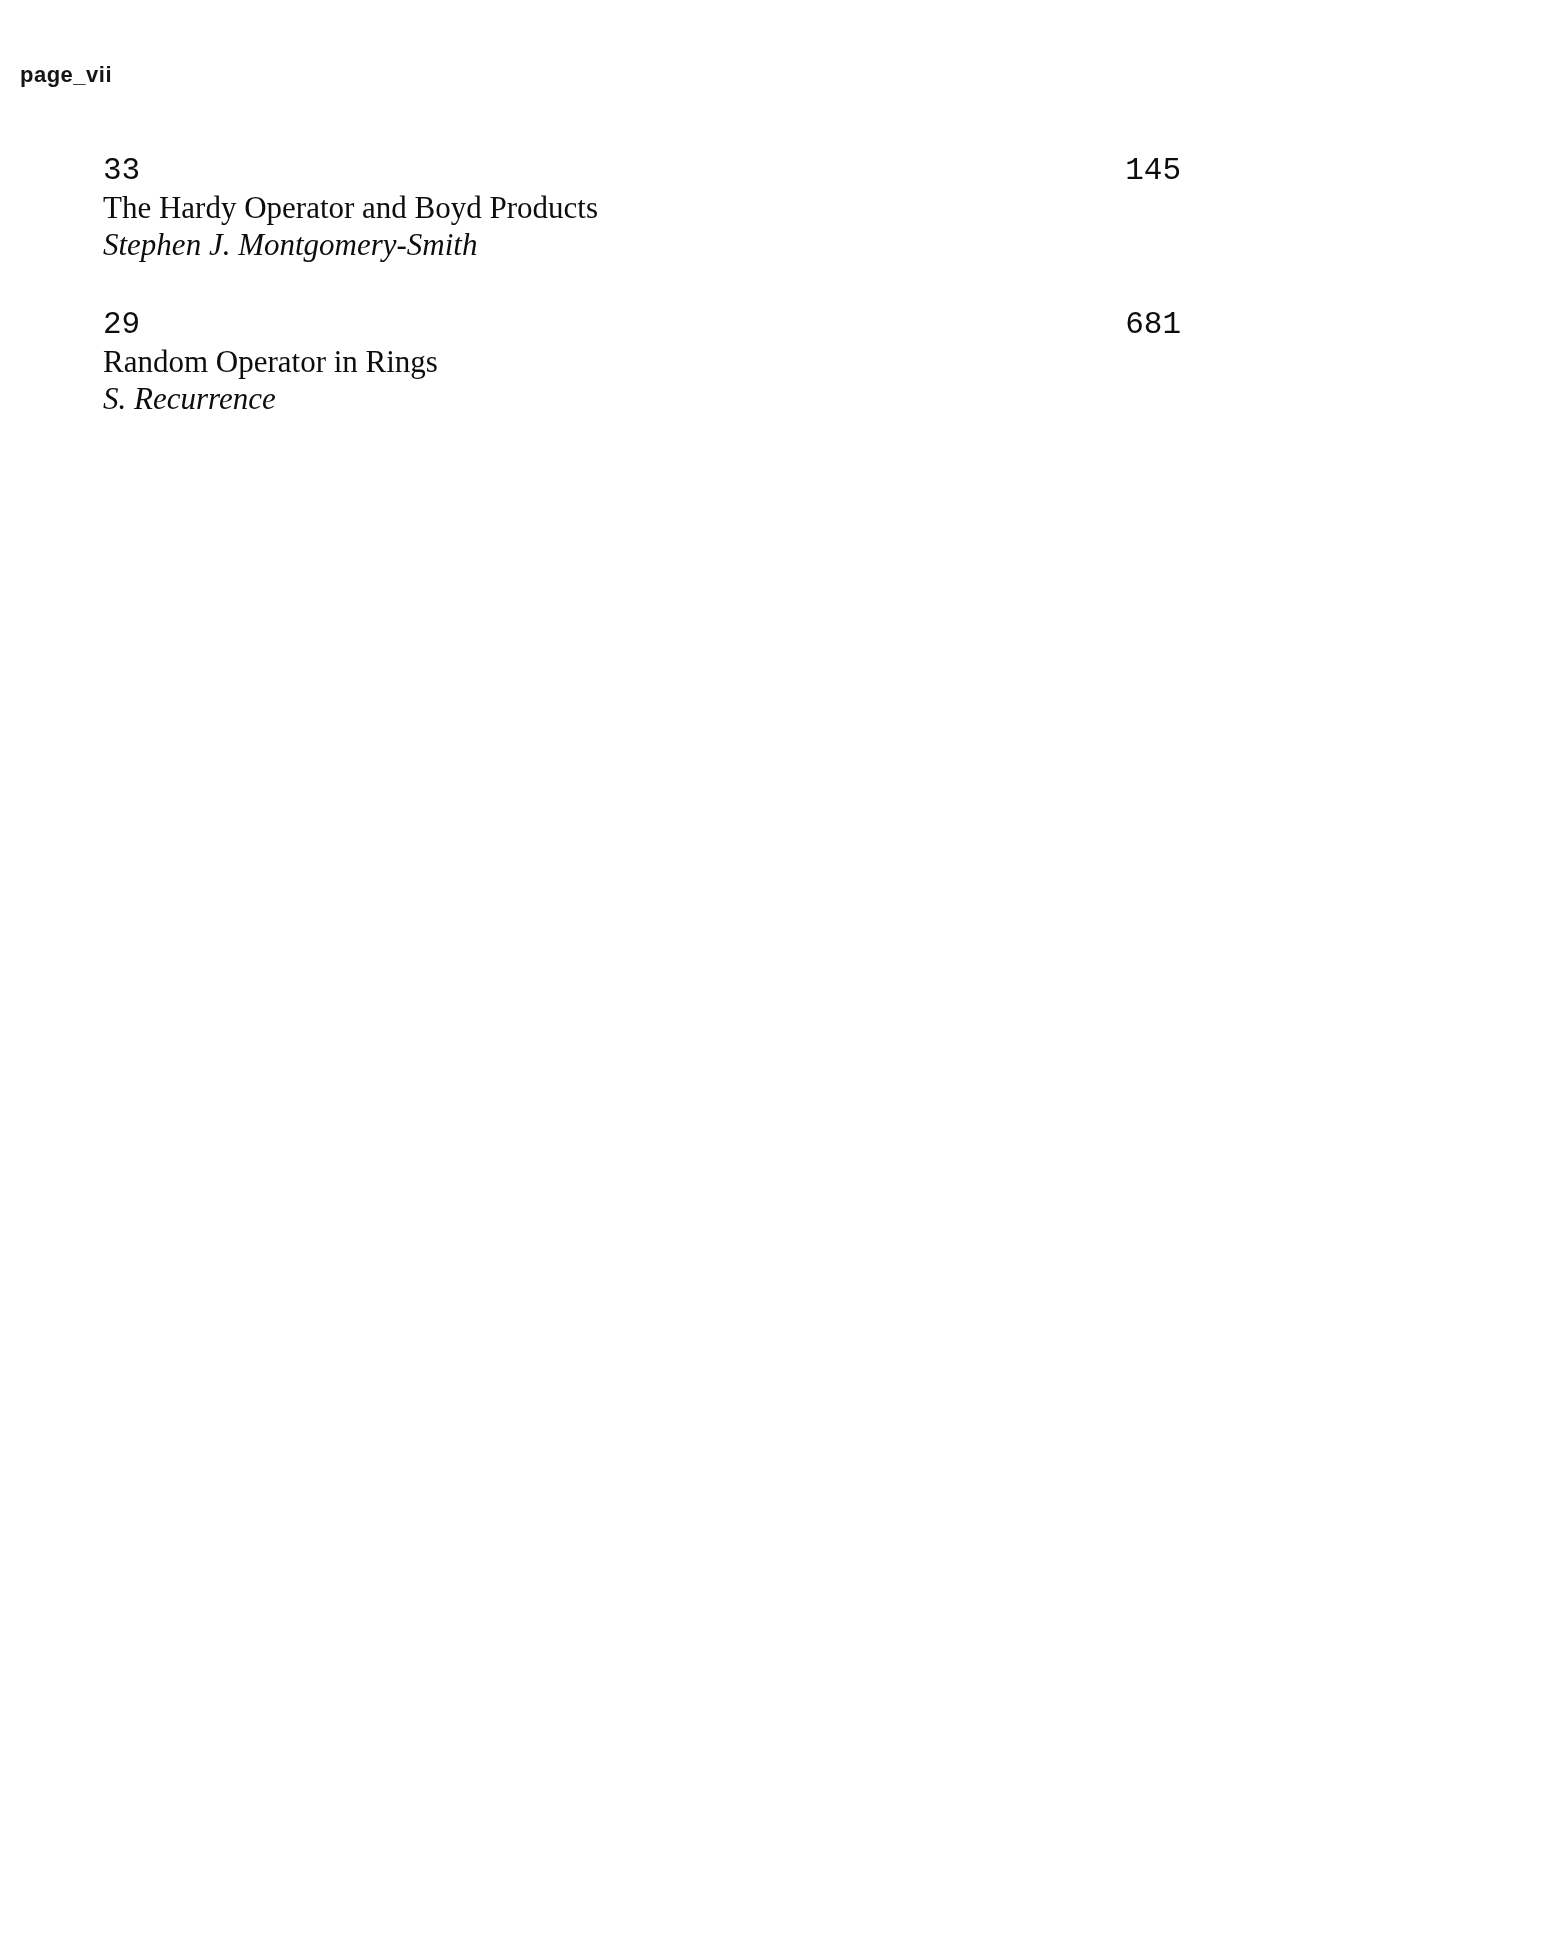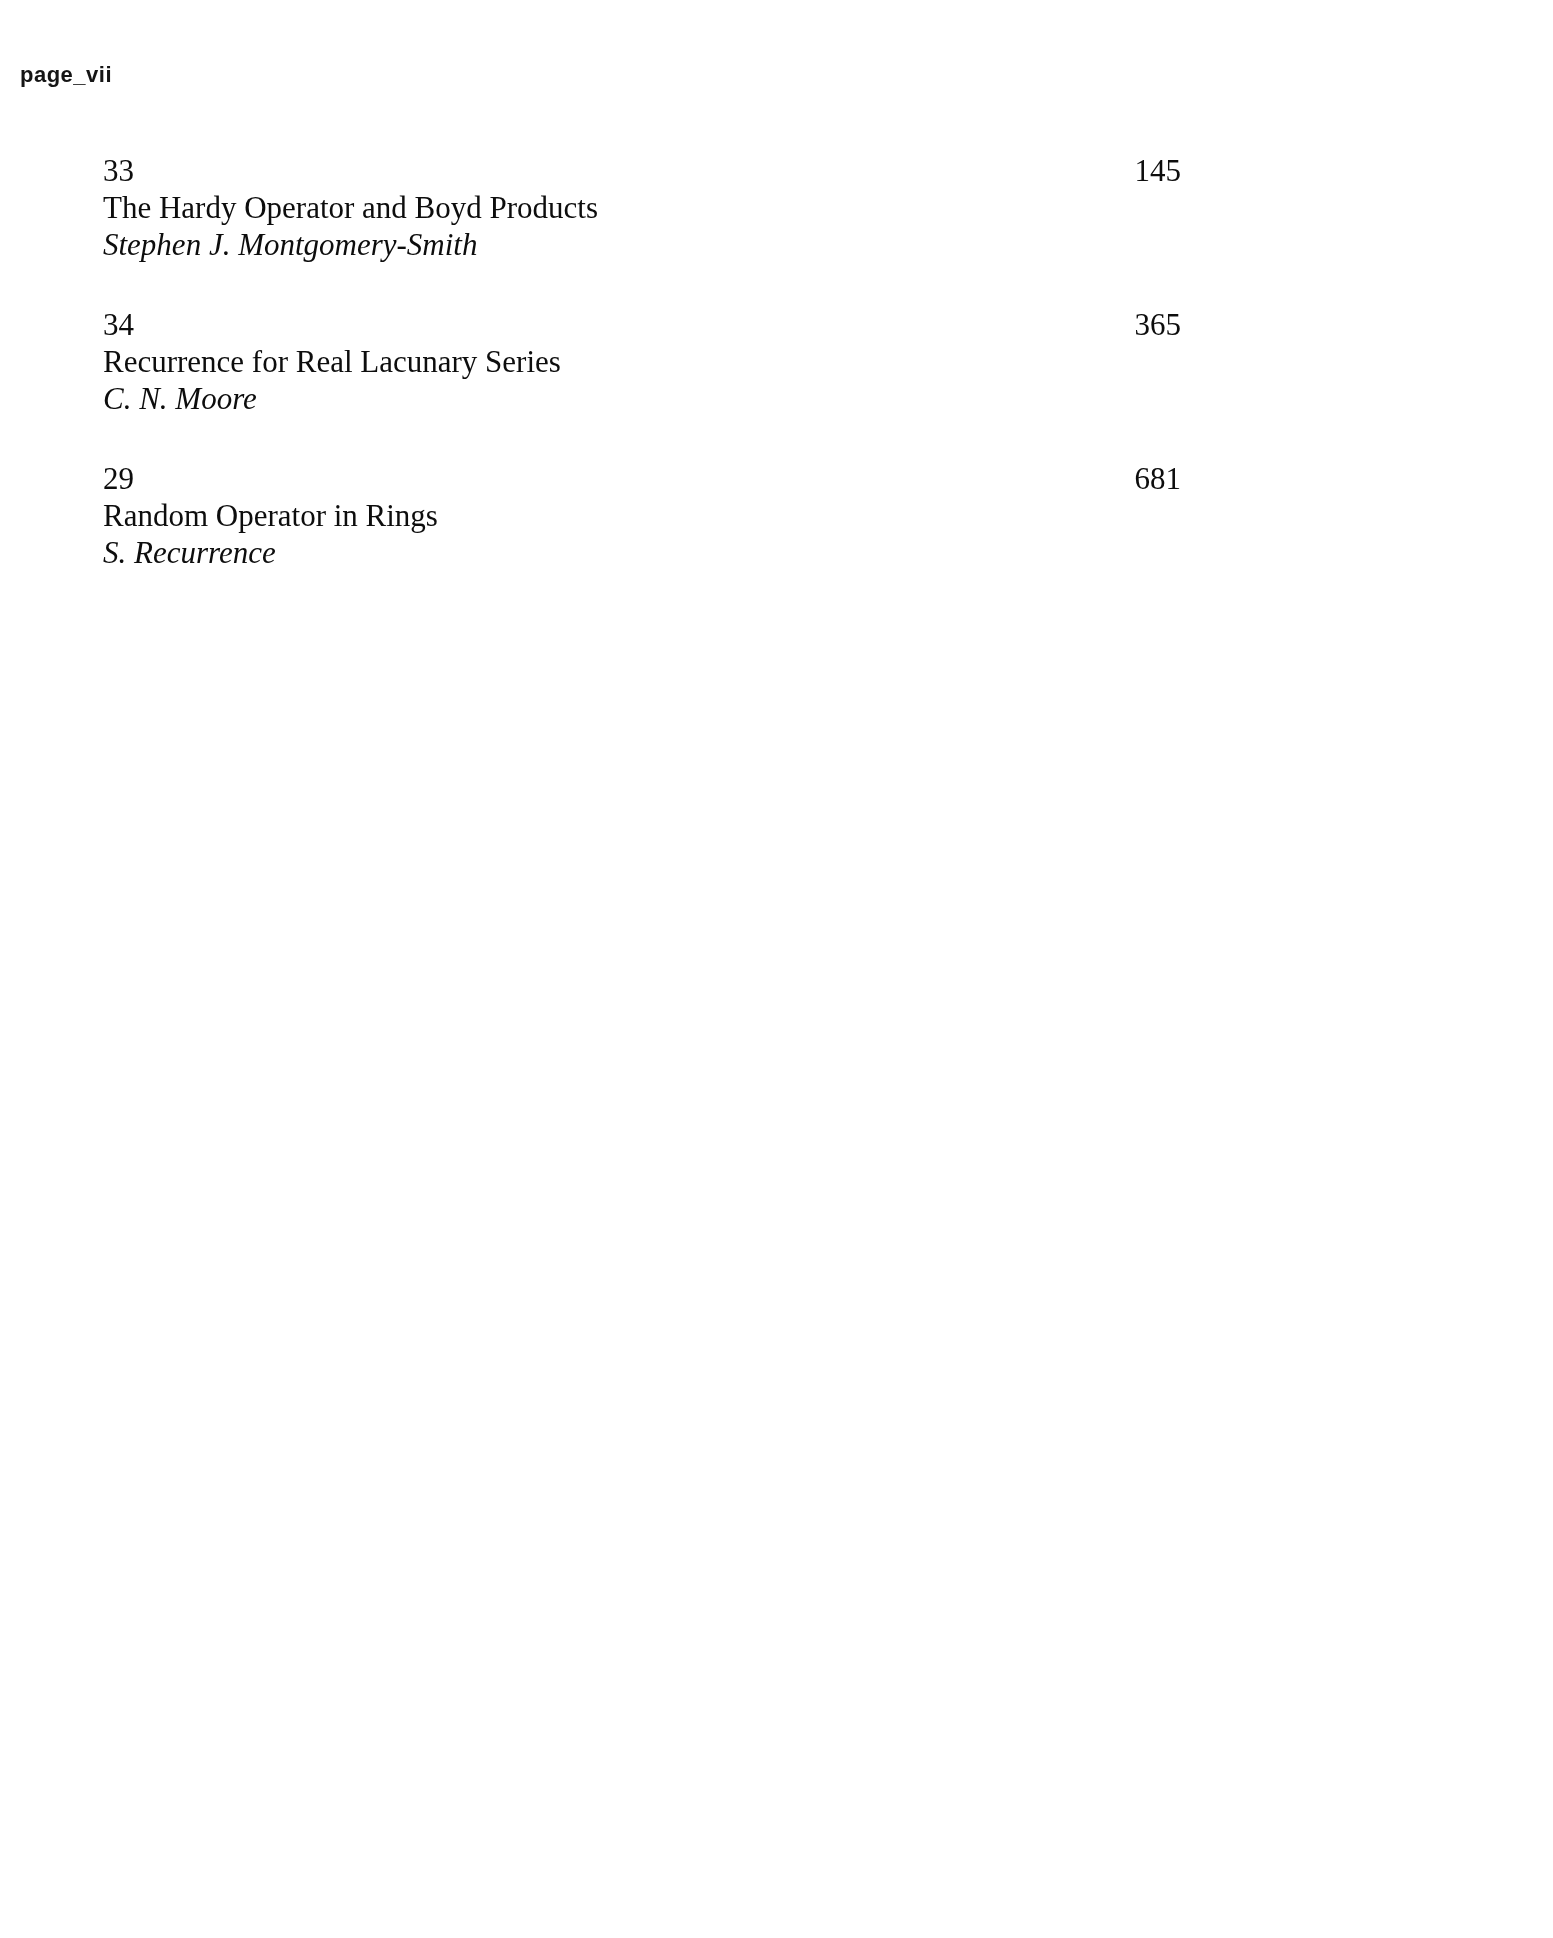--- a/index.html
+++ b/index.html
@@ -29,20 +29,21 @@
     left: 103px;
     width: 1078px; 
   }
   .entry {
     margin-bottom: 43px;
   }
   .entry-row {
     display: flex;
     justify-content: space-between;
     align-items: baseline;
+    font-family: Liberation Mono, monospace;
   }
   .num, .pagenum, .title {
     font-size: 31px;
     line-height: 37px;
     color: #0d0d0d;
   }
   .title {
     margin-top: 0;
   }
   .author {
@@ -62,28 +63,20 @@
 
   <div class="entry">
     <div class="entry-row">
       <span class="num">33</span>
       <span class="pagenum">145</span>
     </div>
     <div class="title">The Hardy Operator and Boyd Products</div>
     <div class="author">Stephen J. Montgomery-Smith</div>
   </div>
 
-  <div class="entry">
-    <div class="entry-row">
-      <span class="num">34</span>
-      <span class="pagenum">365</span>
-    </div>
-    <div class="title">Recurrence for Real Lacunary Series</div>
-    <div class="author">C. N. Moore</div>
-  </div>
 
   <div class="entry">
     <div class="entry-row">
       <span class="num">29</span>
       <span class="pagenum">681</span>
     </div>
     <div class="title">Random Operator in Rings</div>
     <div class="author">S. Recurrence</div>
   </div>
 

